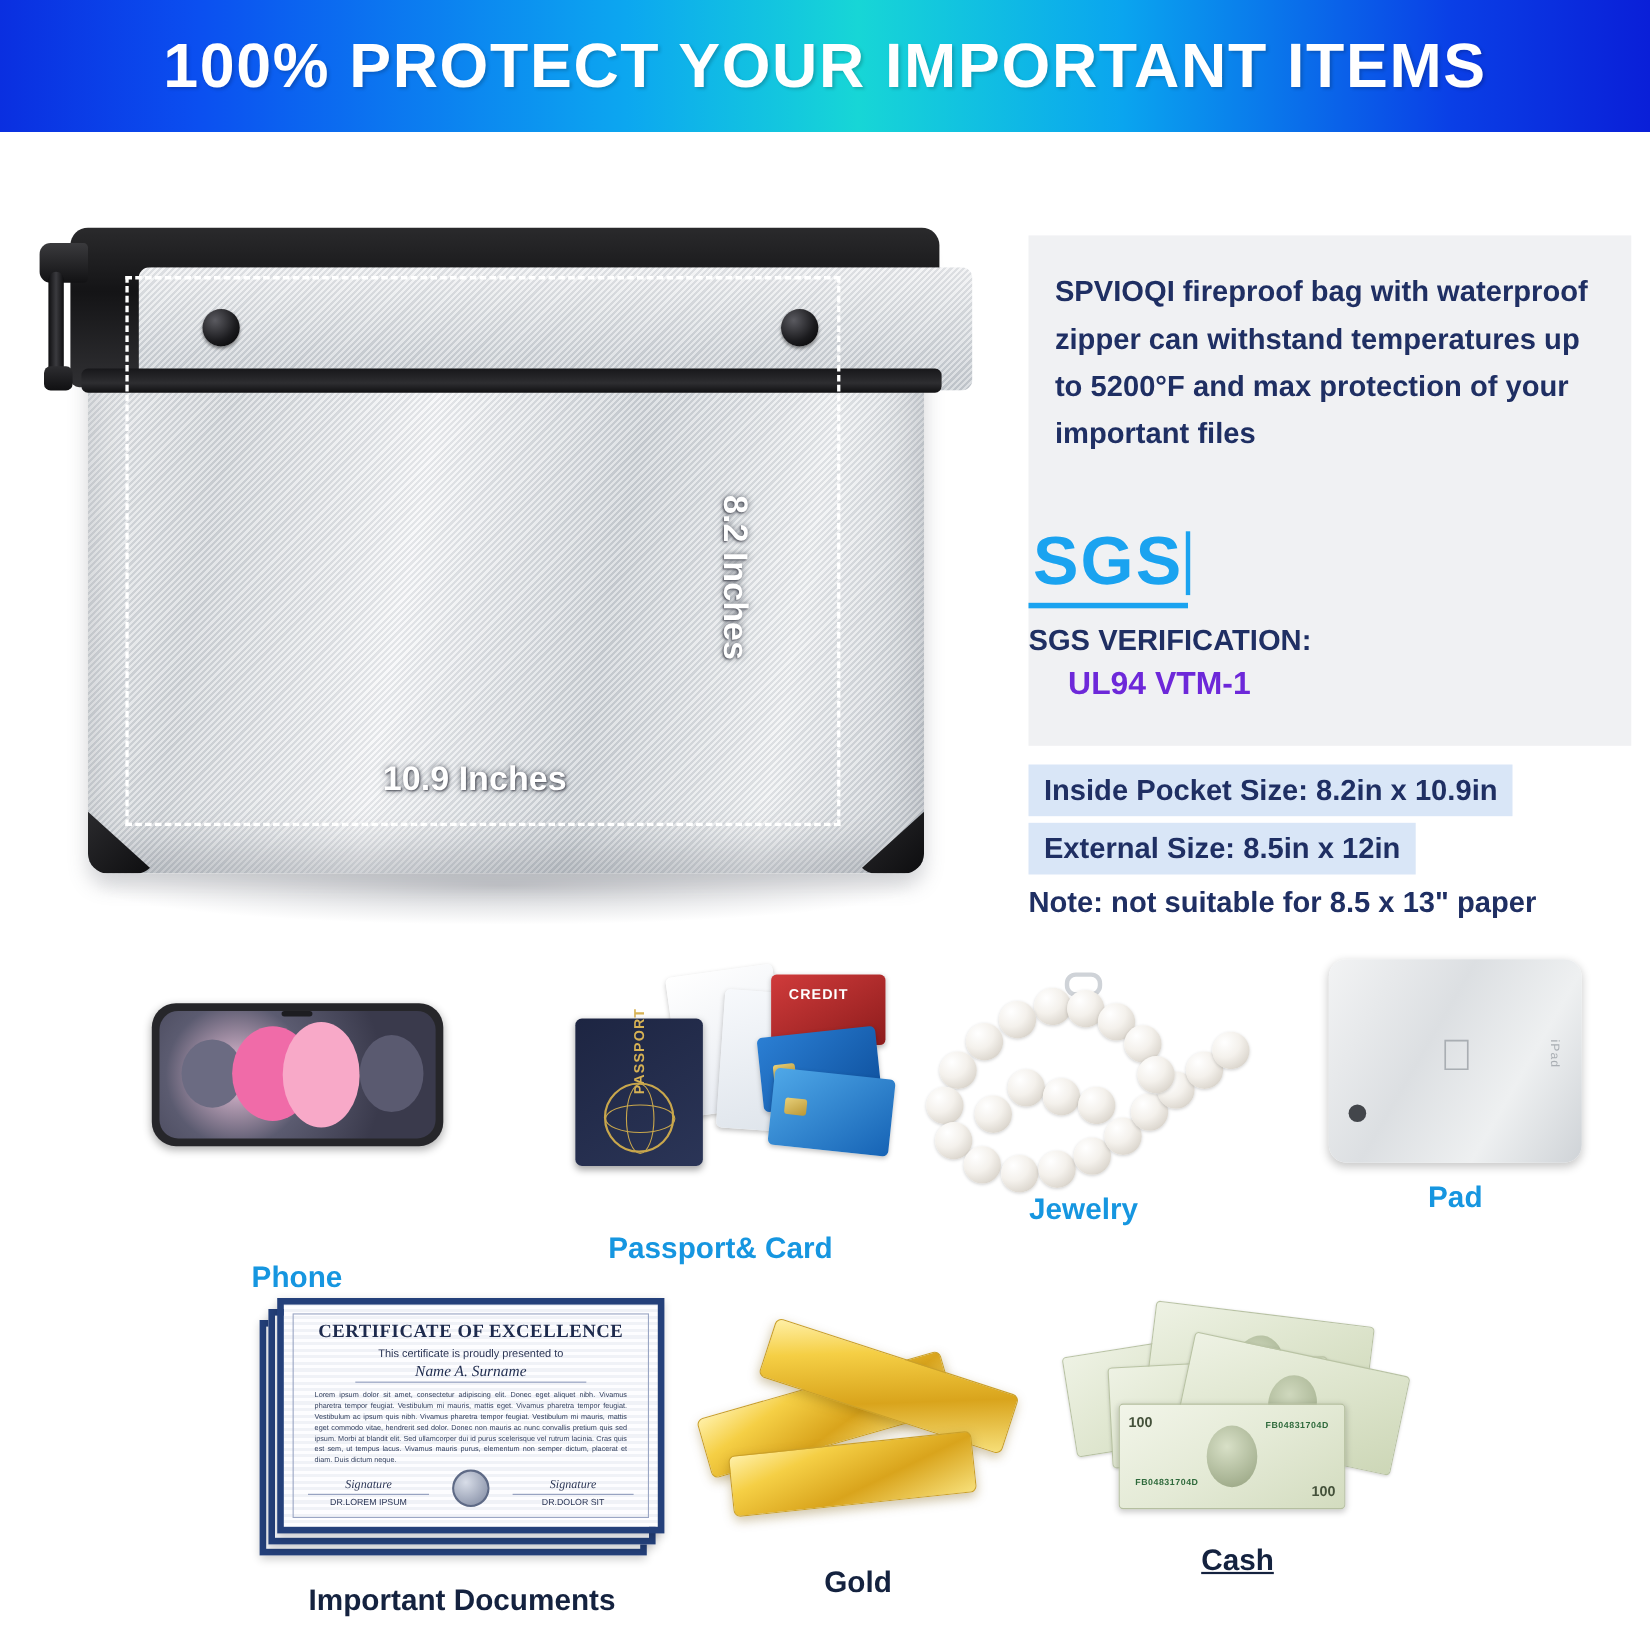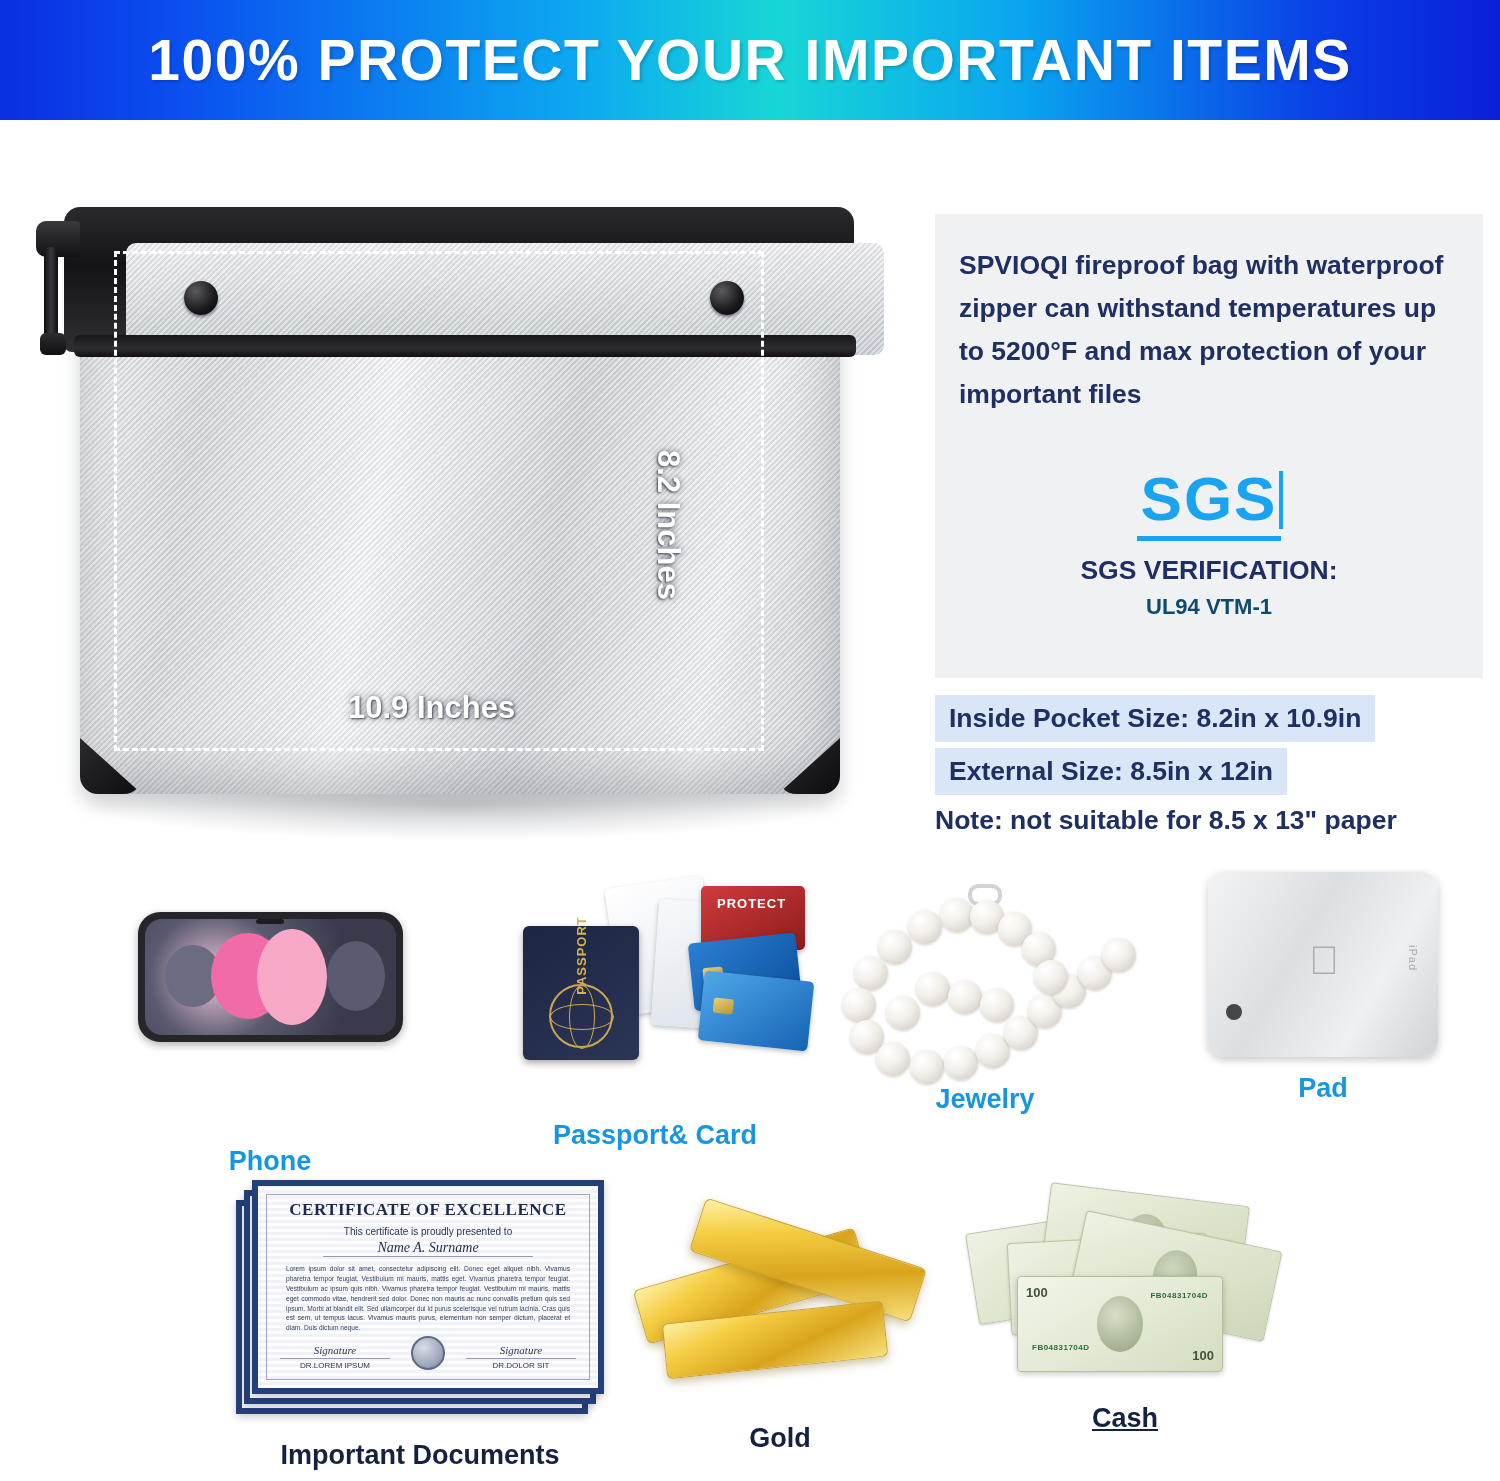--- a/index.html
+++ b/index.html
@@ -133,38 +133,38 @@
   
   .info-panel {
     position: absolute; left: 935px; top: 214px; width: 548px; height: 464px;
     background: #f0f1f3;
   }
   .info-copy {
     position: absolute; left: 24px; top: 30px; width: 508px;
     font-size: 26.5px; font-weight: bold; color: #1f2f63;
     line-height: 1.62;
   }
-  .sgs-wrap { position: absolute; left: 0; top: 249px; width: 548px; text-align: center; }
+  .sgs-wrap { position: absolute; left: 0; top: 261px; width: 548px; }
   .sgs-logo {
     display: inline-block;
     font-size: 62px; font-weight: bold; color: #1aa3f0;
     letter-spacing: 2px;
     border-bottom: 5px solid #1aa3f0;
     padding: 0 4px 2px 4px;
     position: relative;
   }
   .sgs-logo::after {
     content: ""; position: absolute; right: -2px; top: 8px; width: 4px; height: 58px;
     background: #1aa3f0;
   }
   .sgs-line1 {
     margin-top: 14px; font-size: 26.5px; font-weight: bold; color: #1f2f63;
   }
   .sgs-line2 {
-    margin-top: 8px; font-size: 22px; font-weight: bold; color: #0c4a6e;
+    margin-top: 8px; font-size: 29px; font-weight: bold; color: #6d28d9; padding-left: 36px;
   }
 
   .spec-chip {
     position: absolute; left: 935px;
     background: #d9e6f7;
     color: #1f2f63; font-weight: bold; font-size: 26.5px;
     padding: 8px 14px;
     white-space: nowrap;
   }
   .chip1 { top: 695px; }
@@ -432,21 +432,21 @@
       <div class="phone-notch"></div>
     </div>
     <div class="item-caption" style="margin-top:104px;">Phone</div>
   </div>
 
   <div class="item" style="left:500px; top:10px; width:310px;">
     <div class="art pc">
       <div class="card tkt1"></div>
       <div class="card tkt2"></div>
       <div class="card credit">
-        <span>PROTECT</span>
+        <span>CREDIT</span>
       </div>
       <div class="card card-blue1">
           <div class="chip"></div>
         </div>
       <div class="card card-blue2">
           <div class="chip"></div>
         </div>
       <div class="passport">
         <div class="passport-title">PASSPORT</div>
         <div class="globe"></div>

